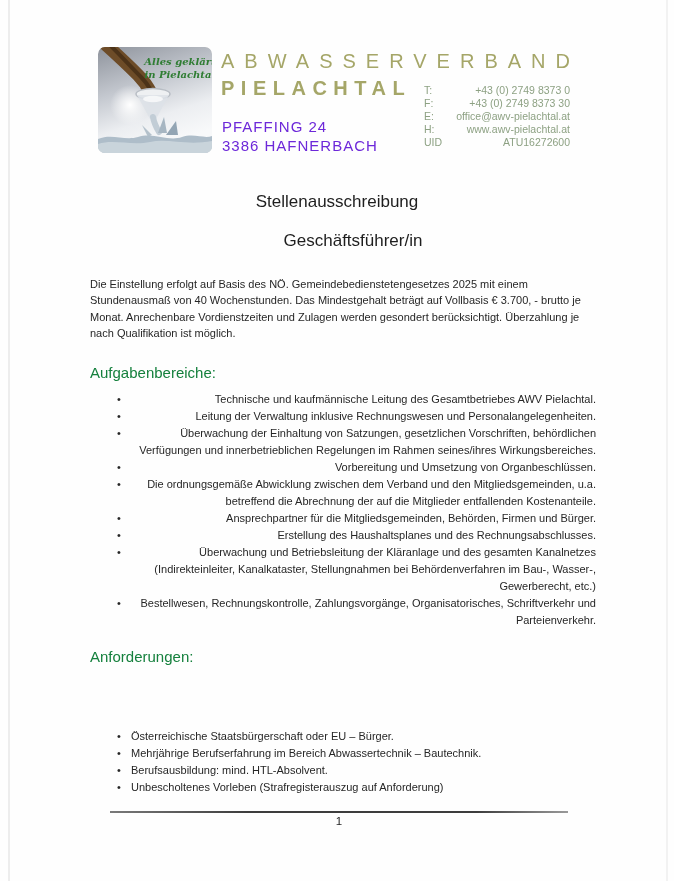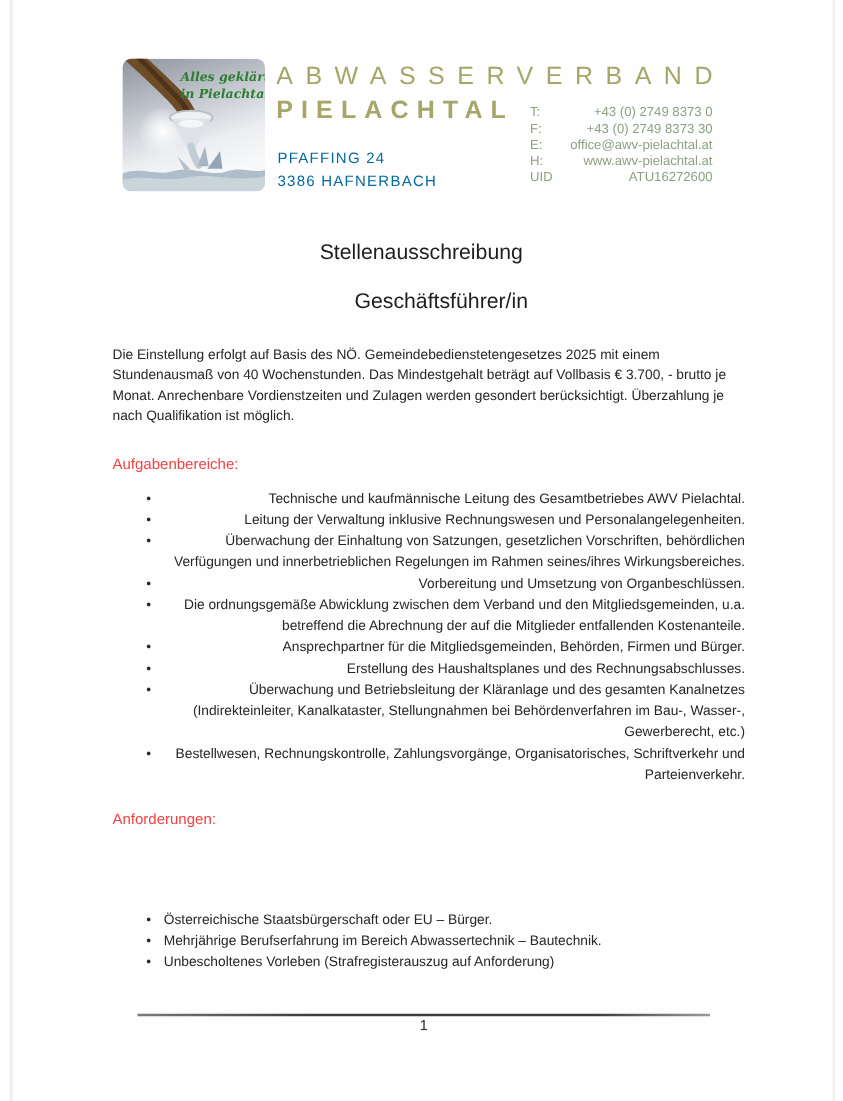--- a/index.html
+++ b/index.html
@@ -16,34 +16,34 @@
   .streak-right{position:absolute;left:666px;top:0;width:2px;height:881px;background:#f2f2f2;}
 
   
   .logo{position:absolute;left:98px;top:47px;width:114px;height:106px;}
   .logo svg{display:block;border-radius:7px;box-shadow:0 0 0 1px #dcdcdc inset;}
 
   .brand{position:absolute;left:221px;top:48px;color:#a5a668;}
   .brand-l1{font-size:20px;letter-spacing:10px;line-height:27px;font-weight:400;white-space:nowrap;}
   .brand-l2{font-size:20px;letter-spacing:6.5px;line-height:27px;font-weight:700;white-space:nowrap;}
 
-  .address{position:absolute;left:222px;top:117px;color:#0369a1;font-size:12px;letter-spacing:1px;line-height:19px;white-space:nowrap;}
+  .address{position:absolute;left:222px;top:117px;color:#6d28d9;font-size:15px;letter-spacing:1px;line-height:19px;white-space:nowrap;}
 
   .contact{position:absolute;left:424px;top:84px;width:146px;color:#8da183;font-size:10.5px;line-height:13px;}
   .contact-row{display:flex;justify-content:space-between;white-space:nowrap;}
   .contact-label{text-align:left;}
   .contact-value{text-align:center;}
 
   
   .doc-title{position:absolute;left:0;top:192px;width:674px;text-align:center;font-size:17px;color:#1e1e1e;}
   .doc-subtitle{position:absolute;left:16px;top:231px;width:674px;text-align:center;font-size:17px;color:#1e1e1e;}
 
   .intro{position:absolute;left:90px;top:265px;width:506px;font-size:11px;line-height:16.4px;color:#262626;}
 
-  .sec-heading{position:absolute;left:90px;font-size:12px;color:#ef4444;}
+  .sec-heading{position:absolute;left:90px;font-size:15px;color:#15803d;}
   .sec-heading.h1{top:364px;}
   .sec-heading.h2{top:648px;}
 
   ul.bullets{position:absolute;left:117px;margin:0;padding:0;list-style:none;width:479px;font-size:11px;line-height:17px;color:#262626;}
   ul.bullets.l1{top:391px;text-align:right;}
   ul.bullets.l2{top:704px;margin-top:24px;}
   ul.bullets li{position:relative;padding-left:14px;}
   ul.bullets li::before{content:"\2022";position:absolute;left:0;top:0;font-size:11px;color:#262626;}
 
   
@@ -145,19 +145,20 @@
     <li>Ansprechpartner für die Mitgliedsgemeinden, Behörden, Firmen und Bürger.</li>
     <li>Erstellung des Haushaltsplanes und des Rechnungsabschlusses.</li>
     <li>Überwachung und Betriebsleitung der Kläranlage und des gesamten Kanalnetzes (Indirekteinleiter, Kanalkataster, Stellungnahmen bei Behördenverfahren im Bau-, Wasser-, Gewerberecht, etc.)</li>
     <li>Bestellwesen, Rechnungskontrolle, Zahlungsvorgänge, Organisatorisches, Schriftverkehr und Parteienverkehr.</li>
   </ul>
 
   <div class="sec-heading h2">Anforderungen:</div>
   <ul class="bullets l2">
     <li>Österreichische Staatsbürgerschaft oder EU – Bürger.</li>
     <li>Mehrjährige Berufserfahrung im Bereich Abwassertechnik – Bautechnik.</li>
+    <li>Berufsausbildung: mind. HTL-Absolvent.</li>
     <li>Unbescholtenes Vorleben (Strafregisterauszug auf Anforderung)</li>
   </ul>
 
   <div class="footer-divider"></div>
   <div class="page-number">1</div>
 
 </div>
 
 </body></html>

